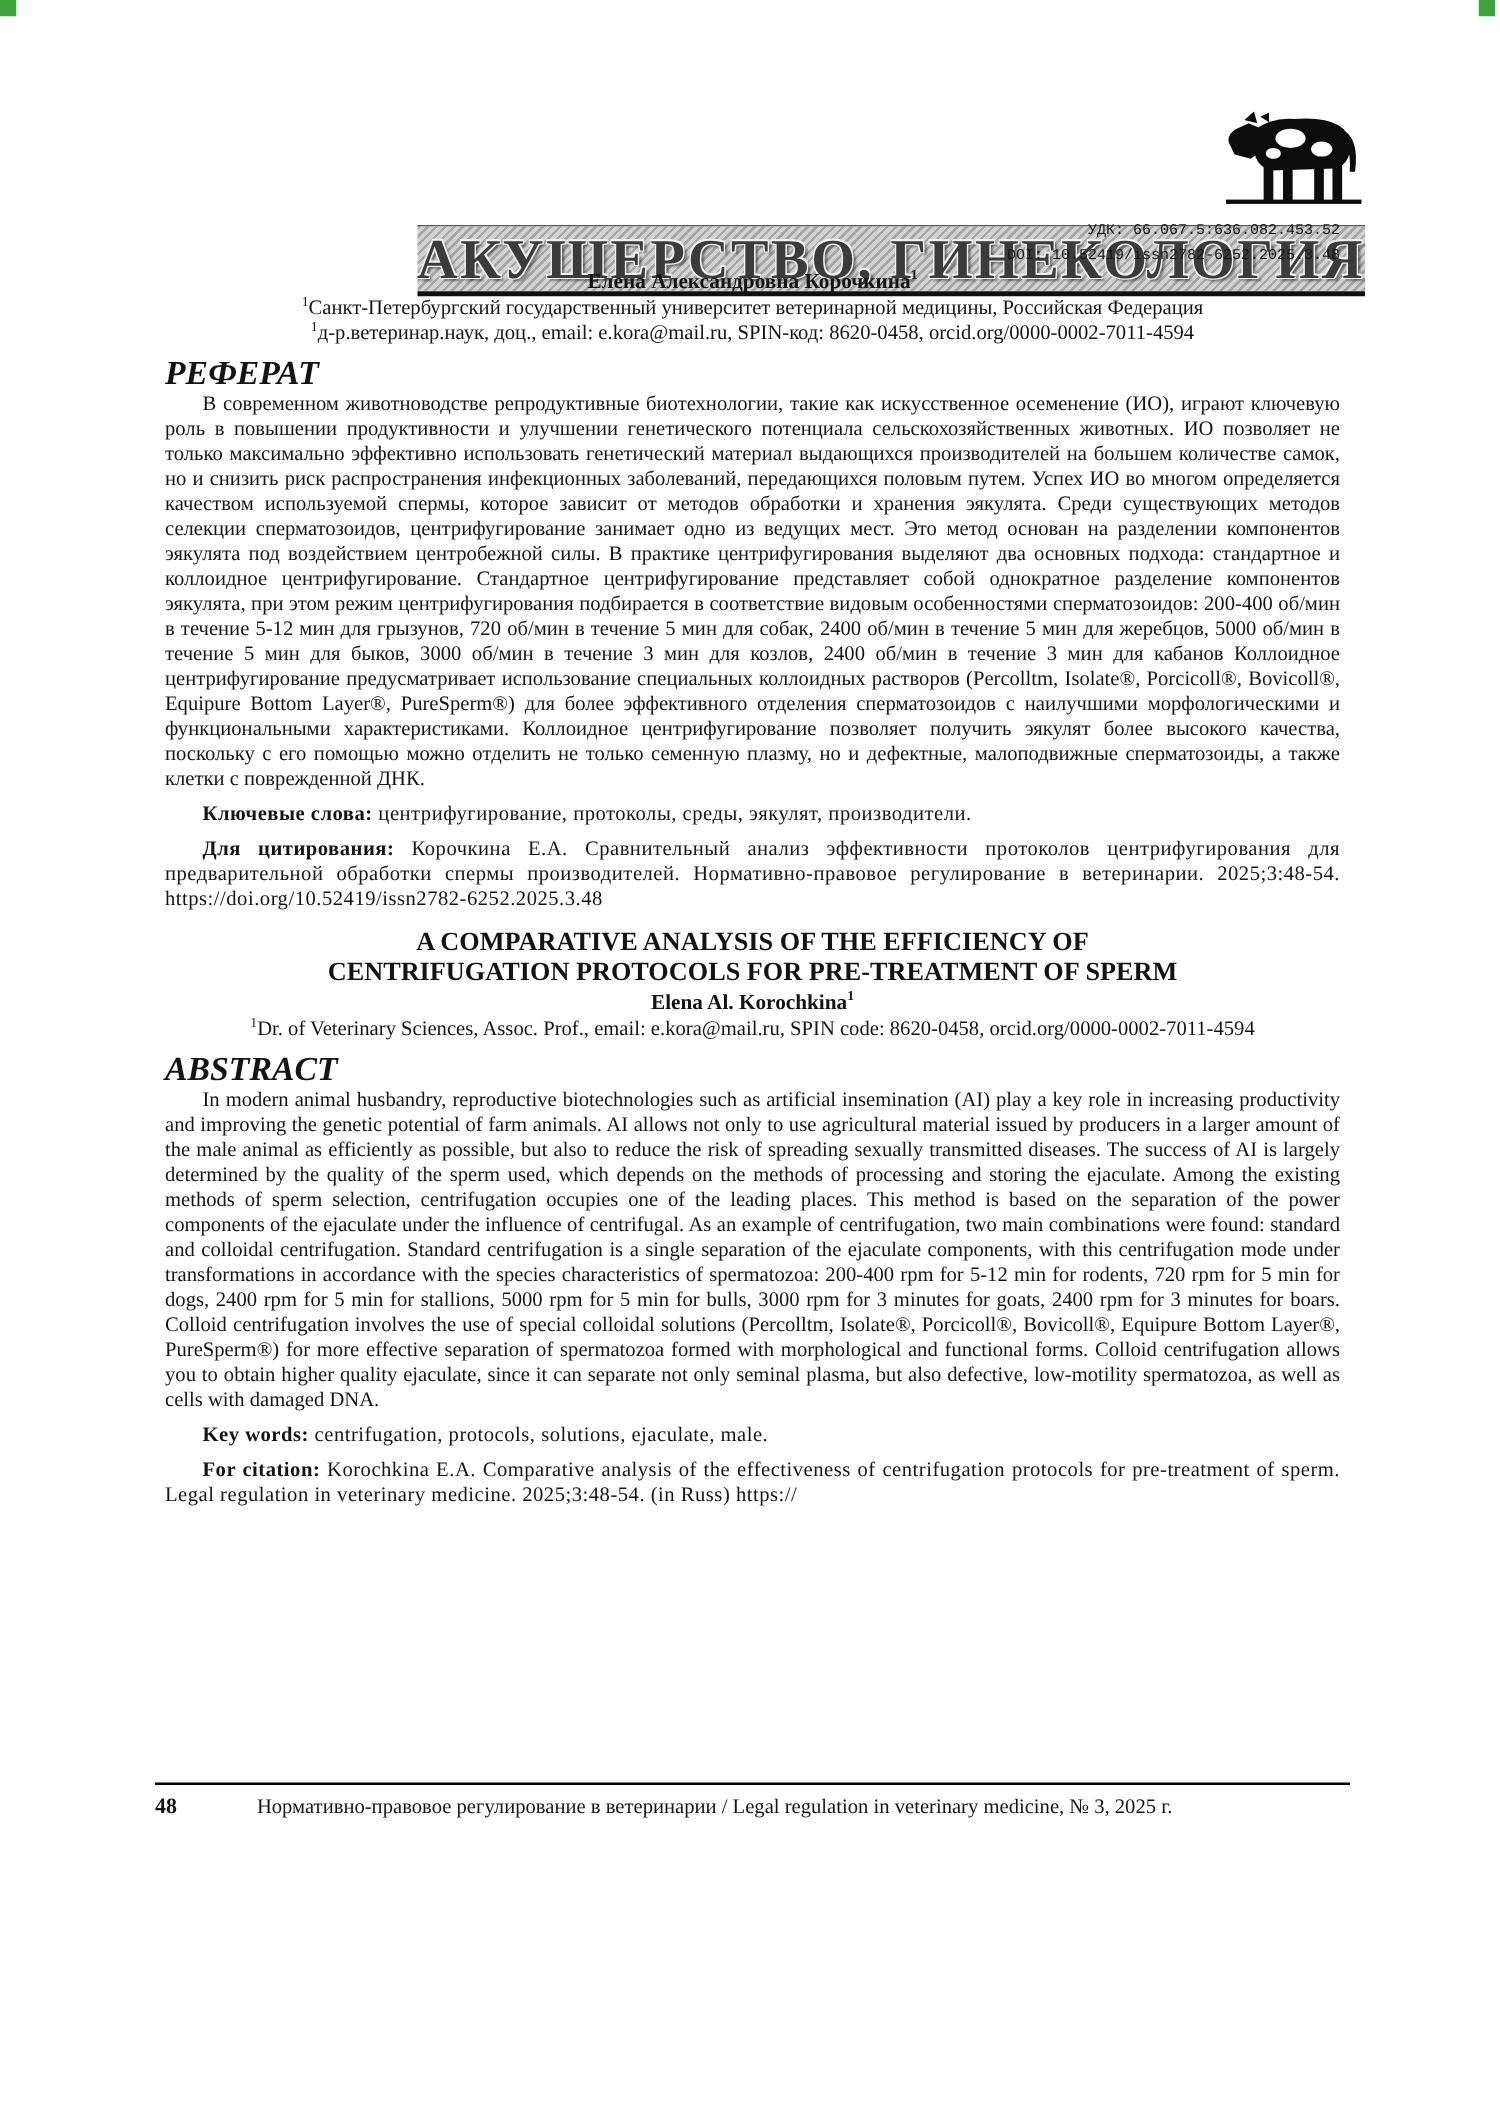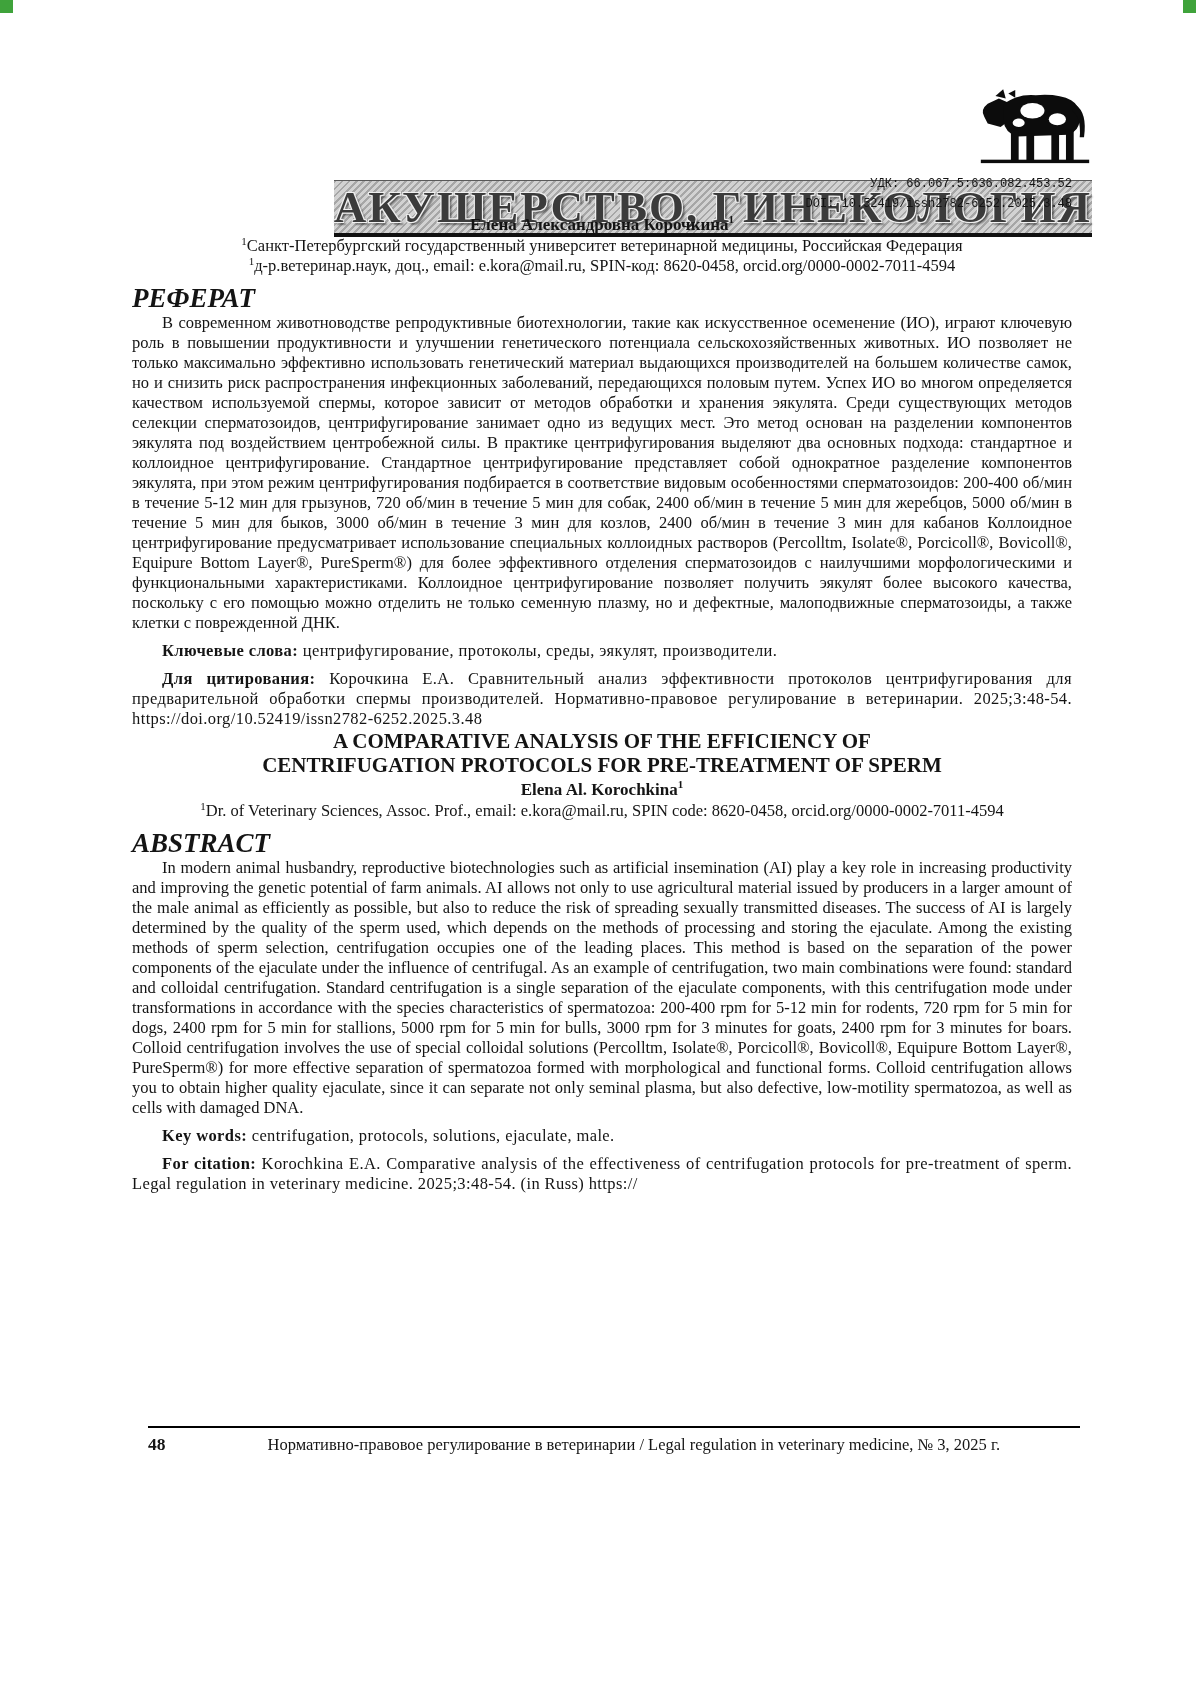--- a/index.html
+++ b/index.html
@@ -36,43 +36,42 @@
                 1px 1px 0 #f0f0f0, 3px 3px 2px rgba(0,0,0,0.45);
   }
 
   
   .content{position:absolute;left:132px;width:940px;top:174px;}
   .meta-line{font-size:12px;line-height:20px;text-align:right;font-family:Liberation Mono, monospace;}
   .title{
     font-size:21px;font-weight:bold;text-align:center;line-height:24px;
     max-width:710px;margin:6px auto 2px auto;
   }
-  .title.en{margin-top:0;}
+  .title.en{margin-top:12px;}
   .author{text-align:center;font-weight:bold;font-size:17px;line-height:22px;}
   .affil{text-align:center;font-size:16.5px;line-height:20px;}
   .section-heading{
     font-style:italic;font-weight:bold;font-size:27px;line-height:24px;
     margin:10px 0 3px 0;text-align:left;
   }
   .body-text{
     font-size:16.5px;line-height:20px;text-align:justify;text-indent:30px;margin:0;
   }
   .para-gap{margin-top:8px;}
   .spaced{letter-spacing:0.4px;}
   sup{font-size:11px;line-height:0;}
   b{font-weight:bold;}
 
   
   .footer{
-    position:absolute;left:148px;right:120px;top:1426px;
+    position:absolute;left:124px;right:120px;top:1426px;
     border-top:2px solid #000;
     padding-top:6px;
     display:flex;align-items:baseline;
     font-size:16.5px;
-    gap:38px;
   }
   .pagenum{font-weight:bold;font-size:17.5px;margin-right:64px;}
 </style>
 </head>
 <body>
 
 <div class="page">
 
   <div class="scan-marker tl"></div>
   <div class="scan-marker tr"></div>

